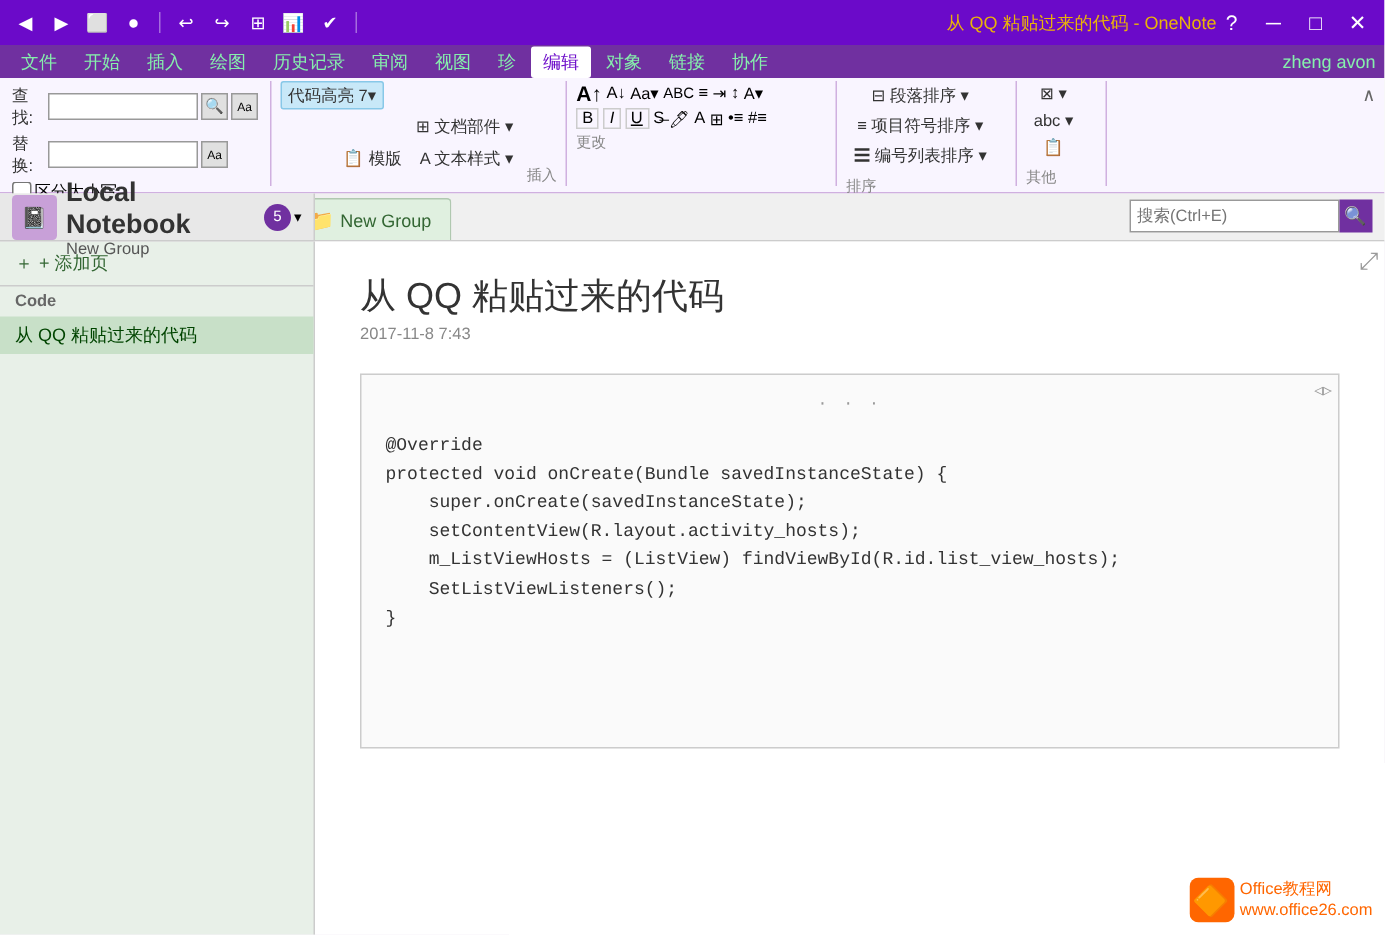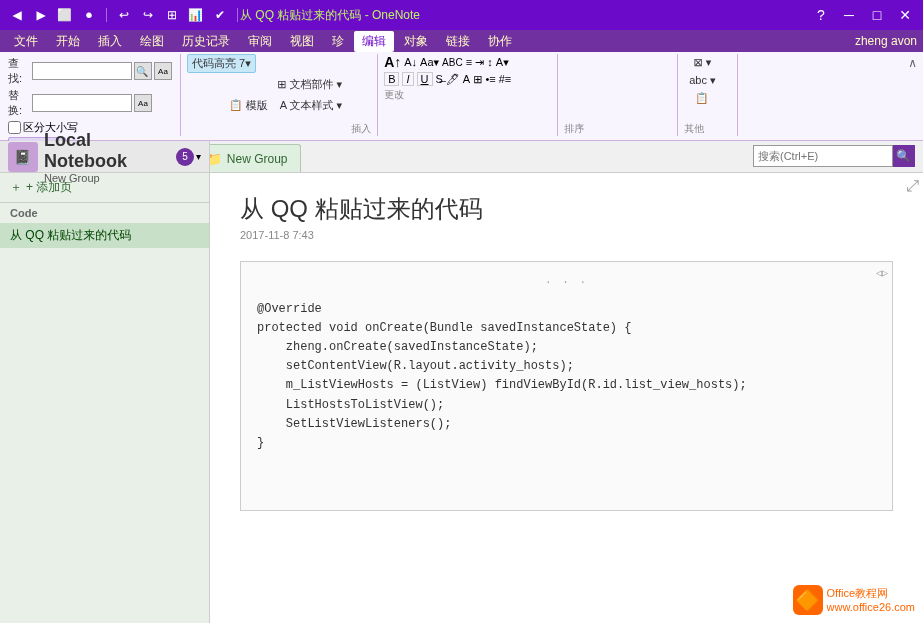--- a/index.html
+++ b/index.html
@@ -9,37 +9,37 @@
     .title-bar {
       background: #6b0ac9;
       height: 30px;
       display: flex;
       align-items: center;
       justify-content: space-between;
       padding: 0 8px;
       color: white;
     }
     .title-bar-left { display: flex; align-items: center; gap: 6px; }
-    .title-bar-title { flex: 1; text-align: left; font-size: 12px; color: #bef264; }
+    .title-bar-title { flex: 1; text-align: right; font-size: 12px; color: #eab308; }
     .title-bar-controls { display: flex; align-items: center; gap: 8px; }
     .title-btn { width: 20px; height: 20px; display: flex; align-items: center; justify-content: center; font-size: 14px; cursor: pointer; color: white; }
     .tb-icon { width: 18px; height: 18px; display: inline-flex; align-items: center; justify-content: center; cursor: pointer; }
     .tb-sep { width: 1px; height: 14px; background: rgba(255,255,255,0.4); margin: 0 2px; }
 
     
     .menu-bar {
       background: #7030a0;
       height: 22px;
       display: flex;
       align-items: center;
       padding: 0 6px;
       gap: 2px;
     }
     .menu-item {
-      color: #fef9c3;
+      color: #86efac;
       font-size: 12px;
       padding: 2px 8px;
       cursor: pointer;
       border-radius: 2px;
     }
     .menu-item.active { background: white; color: #6b0ac9; }
 
     
     .ribbon {
       background: #f9f5ff;
@@ -338,24 +338,24 @@
   <span class="menu-item">绘图</span>
   <span class="menu-item">历史记录</span>
   <span class="menu-item">审阅</span>
   <span class="menu-item">视图</span>
   <span class="menu-item">珍</span>
   <span class="menu-item active">编辑</span>
   <span class="menu-item">对象</span>
   <span class="menu-item">链接</span>
   <span class="menu-item">协作</span>
   <span style="flex:1"></span>
-  <span style="color:#fef9c3; font-size:12px;">zheng avon</span>
+  <span style="color:#86efac; font-size:12px;">zheng avon</span>
 </div>
 
-<div class="ribbon" style="height:89px; display:flex; flex-direction:column; justify-content:space-between;">
+<div class="ribbon" style="height:77px; display:flex; flex-direction:column; justify-content:space-between;">
 
   <div style="display:flex; align-items:stretch; height:100%;">
 
     <div class="find-replace" style="border-right:1px solid #d0b0e0; padding-right:8px;">
       <div class="find-row">
         <span class="find-label">查找:</span>
         <input class="find-input" type="text" style="">
         <button class="find-btn">🔍</button>
         <button class="find-btn" style="font-size:8px;">Aa</button>
       </div>
@@ -408,20 +408,25 @@
         <span style="font-size:11px; cursor:pointer;">🖊</span>
         <span style="font-size:11px; cursor:pointer;">A</span>
         <span style="font-size:11px; cursor:pointer;">⊞</span>
         <span style="font-size:11px; cursor:pointer;">•≡</span>
         <span style="font-size:11px; cursor:pointer;">#≡</span>
       </div>
       <div style="text-align:center; font-size:10px; color:#888;">更改</div>
     </div>
 
     <div class="ribbon-section" style="flex-direction:column; min-width:120px;">
+      <div style="display:flex; flex-direction:column; gap:1px;">
+        <button class="ribbon-btn">⊟ 段落排序 ▾</button>
+        <button class="ribbon-btn">≡ 项目符号排序 ▾</button>
+        <button class="ribbon-btn">☰ 编号列表排序 ▾</button>
+      </div>
       <div style="text-align:center; font-size:10px; color:#888; margin-top:auto;">排序</div>
     </div>
 
     <div class="ribbon-section" style="flex-direction:column; min-width:60px;">
       <div style="display:flex; flex-direction:column; gap:1px;">
         <button class="ribbon-btn">⊠ ▾</button>
         <button class="ribbon-btn">abc ▾</button>
         <button class="ribbon-btn">📋</button>
       </div>
       <div style="text-align:center; font-size:10px; color:#888; margin-top:auto;">其他</div>
@@ -492,26 +497,25 @@
         <span style="">7:43</span>
       </div>
     </div>
 
     <div class="page-body">
       <div class="code-block">
         <div class="code-block-header">· · ·</div>
         <div class="code-block-side">◁▷</div>
         <div class="code-line">@Override</div>
         <div class="code-line">protected void onCreate(Bundle savedInstanceState) {</div>
-        <div class="code-line">    zheng.onCreate(savedInstanceState);</div>
+        <div class="code-line">    super.onCreate(savedInstanceState);</div>
         <div class="code-line">    setContentView(R.layout.activity_hosts);</div>
         <div class="code-line"></div>
         <div class="code-line">    m_ListViewHosts = (ListView) findViewById(R.id.list_view_hosts);</div>
         <div class="code-line"></div>
-        <div class="code-line">    ListHostsToListView();</div>
         <div class="code-line">    SetListViewListeners();</div>
         <div class="code-line">}</div>
       </div>
     </div>
   </div>
 </div>
 
 <div class="watermark">
   <div class="watermark-logo">
     <span style="font-size:20px;">🔶</span>

